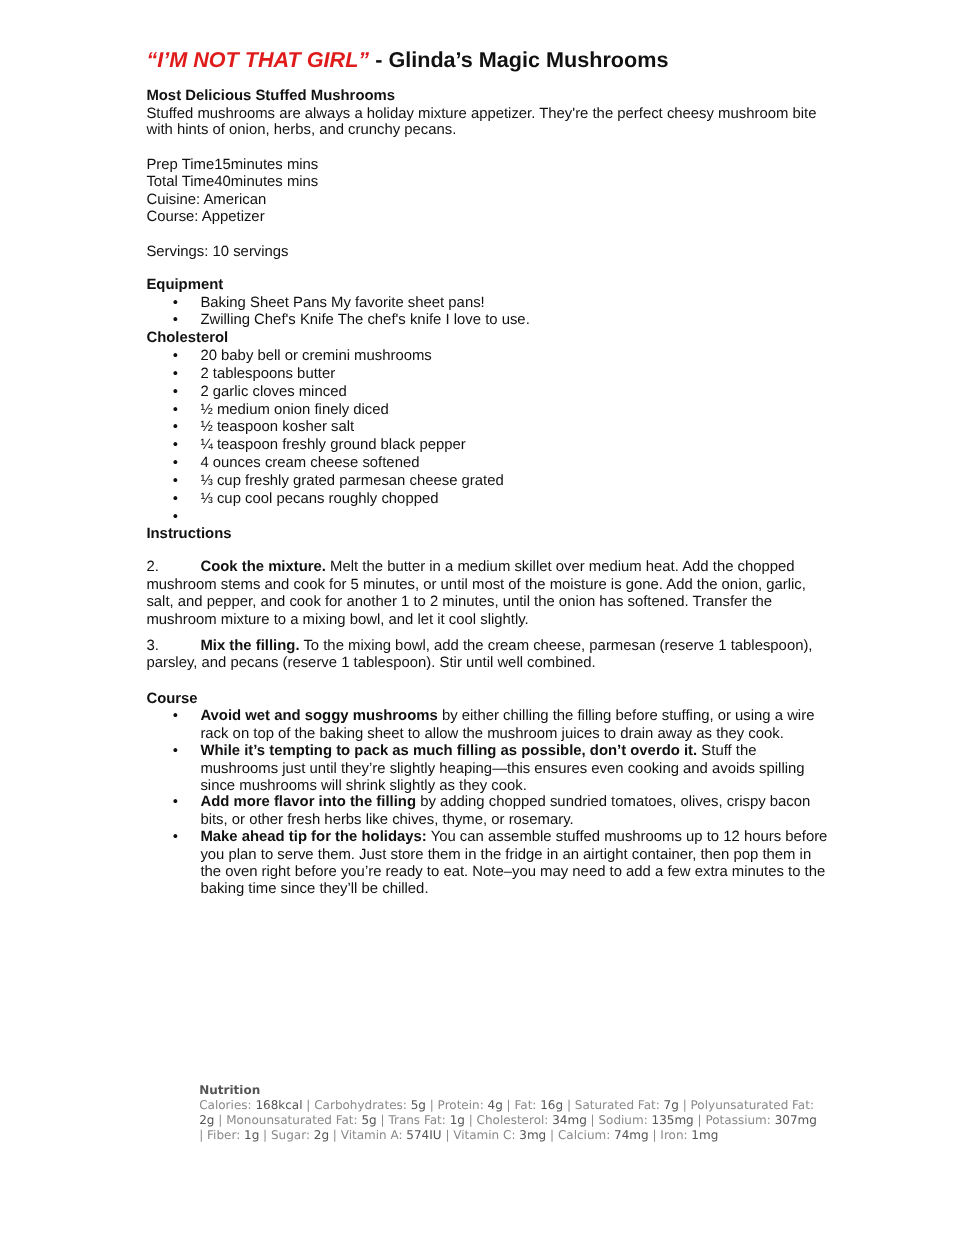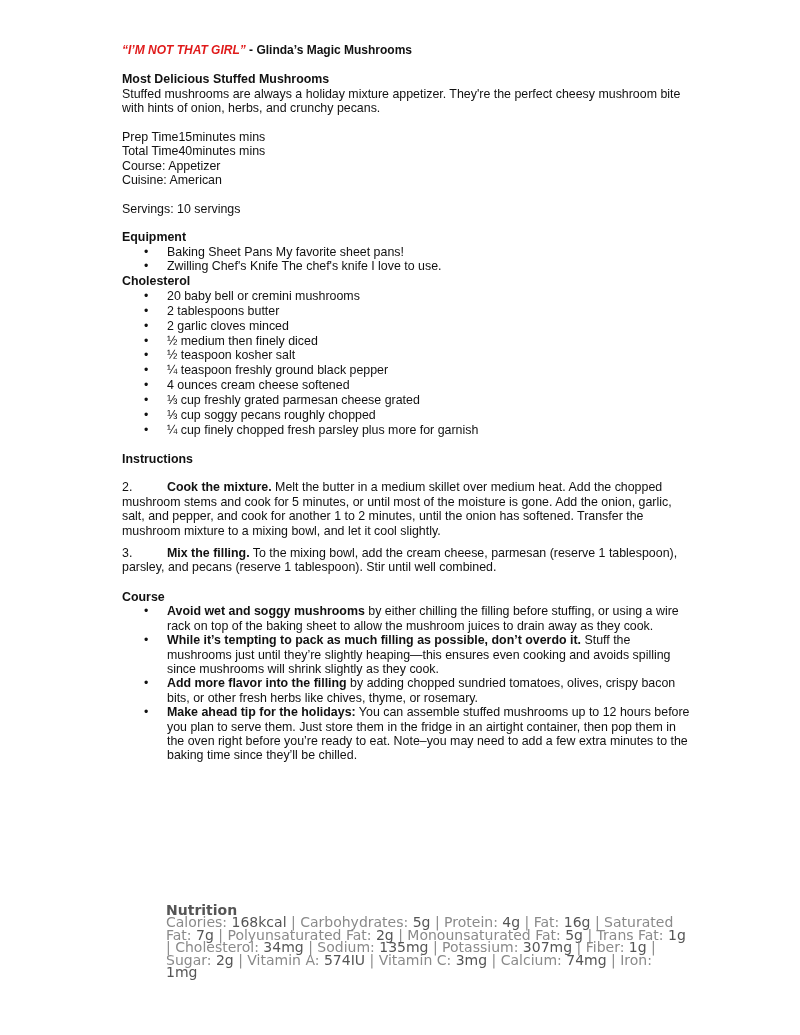--- a/index.html
+++ b/index.html
@@ -1,70 +1,70 @@
 <!DOCTYPE html>
 <html><head>
 <meta charset="utf-8">
 <style>
   html, body { margin: 0; padding: 0; background: #ffffff; }
   body { width: 800px; height: 1035px; position: relative; overflow: hidden;
          font-family: "Liberation Sans", sans-serif; color: #111111; font-size: 12.4px; }
   .page { position: absolute; left: 122px; top: 42px; width: 570px; }
-  .title-line { font-weight: bold; font-size: 12px; line-height: 16px; margin: 0; }
+  .title-line { font-weight: bold; font-size: 18px; line-height: 16px; margin: 0; }
   .title-red { color: #e01b1b; font-style: italic; }
   .h { font-weight: bold; line-height: 14.5px; margin: 0; }
   .p { line-height: 14.5px; margin: 0; }
   .gap { height: 14px; }
   ul.bul { list-style: none; margin: 0; padding: 0; }
   ul.bul li { position: relative; padding-left: 45px; line-height: 14.9px; }
   ul.bul li .dot { position: absolute; left: 22px; top: 0; }
   ol.steps { list-style: none; margin: 0; padding: 0; }
   ol.steps li { line-height: 14.4px; margin-bottom: 7.5px; }
   ol.steps .num { display: inline-block; width: 45px; }
   ul.notes { list-style: none; margin: 0; padding: 0; }
   ul.notes li { position: relative; padding-left: 45px; line-height: 14.4px; }
   ul.notes li .dot { position: absolute; left: 22px; top: 0; }
   .nutrition { position: absolute; left: 166px; top: 904px; width: 520px;
-               font-family: "DejaVu Sans", sans-serif; font-size: 14px; color: #8a8a8a; line-height: 12.4px; }
+               font-family: "DejaVu Sans", sans-serif; font-size: 10px; color: #8a8a8a; line-height: 12.4px; }
   .nutrition .nh { color: #555555; font-weight: bold; }
   .nutrition .nv { color: #555555; margin-top: 12px; }
 </style>
 </head>
 <body>
 
 <div class="page">
   <p class="title-line"><span class="title-red">“I’M NOT THAT GIRL”</span><span> - Glinda’s Magic Mushrooms</span></p>
   <div class="gap"></div>
   <p class="h">Most Delicious Stuffed Mushrooms</p>
   <p class="p">Stuffed mushrooms are always a holiday mixture appetizer. They're the perfect cheesy mushroom bite with hints of onion, herbs, and crunchy pecans.</p>
   <div class="gap"></div>
   <p class="p">Prep Time15minutes mins</p>
   <p class="p">Total Time40minutes mins</p>
+  <p class="p">Cuisine: American</p>
   <p class="p">Course: Appetizer</p>
-  <p class="p">Cuisine: American</p>
   <div class="gap"></div>
   <p class="p">Servings: 10 servings</p>
   <div class="gap"></div>
   <p class="h">Equipment</p>
   <ul class="bul">
     <li><span class="dot">•</span><span>Baking Sheet Pans My favorite sheet pans!</span></li>
     <li><span class="dot">•</span><span>Zwilling Chef's Knife The chef's knife I love to use.</span></li>
   </ul>
   <p class="h">Cholesterol</p>
   <ul class="bul">
     <li><span class="dot">•</span><span>20 baby bell or cremini mushrooms</span></li>
     <li><span class="dot">•</span><span>2 tablespoons butter</span></li>
     <li><span class="dot">•</span><span>2 garlic cloves minced</span></li>
-    <li><span class="dot">•</span><span>½ medium then finely diced</span></li>
+    <li><span class="dot">•</span><span>½ medium onion finely diced</span></li>
     <li><span class="dot">•</span><span>½ teaspoon kosher salt</span></li>
     <li><span class="dot">•</span><span>¼ teaspoon freshly ground black pepper</span></li>
     <li><span class="dot">•</span><span>4 ounces cream cheese softened</span></li>
     <li><span class="dot">•</span><span>⅓ cup freshly grated parmesan cheese grated</span></li>
-    <li><span class="dot">•</span><span>⅓ cup soggy pecans roughly chopped</span></li>
-    <li><span class="dot">•</span><span>¼ cup finely chopped fresh parsley plus more for garnish</span></li>
+    <li><span class="dot">•</span><span>⅓ cup cool pecans roughly chopped</span></li>
+    <li><span class="dot">•</span></li>
   </ul>
   <div class="gap"></div>
   <p class="h">Instructions</p>
   <div class="gap"></div>
   <ol class="steps">
     <li><span class="num">2.</span><b>Cook the mixture.</b><span> Melt the butter in a medium skillet over medium heat. Add the chopped mushroom stems and cook for 5 minutes, or until most of the moisture is gone. Add the onion, garlic, salt, and pepper, and cook for another 1 to 2 minutes, until the onion has softened. Transfer the mushroom mixture to a mixing bowl, and let it cool slightly.</span></li>
     <li><span class="num">3.</span><b>Mix the filling.</b><span> To the mixing bowl, add the cream cheese, parmesan (reserve 1 tablespoon), parsley, and pecans (reserve 1 tablespoon). Stir until well combined.</span></li>
   </ol>
   <div style="height:8px"></div>
   <p class="h">Course</p>

